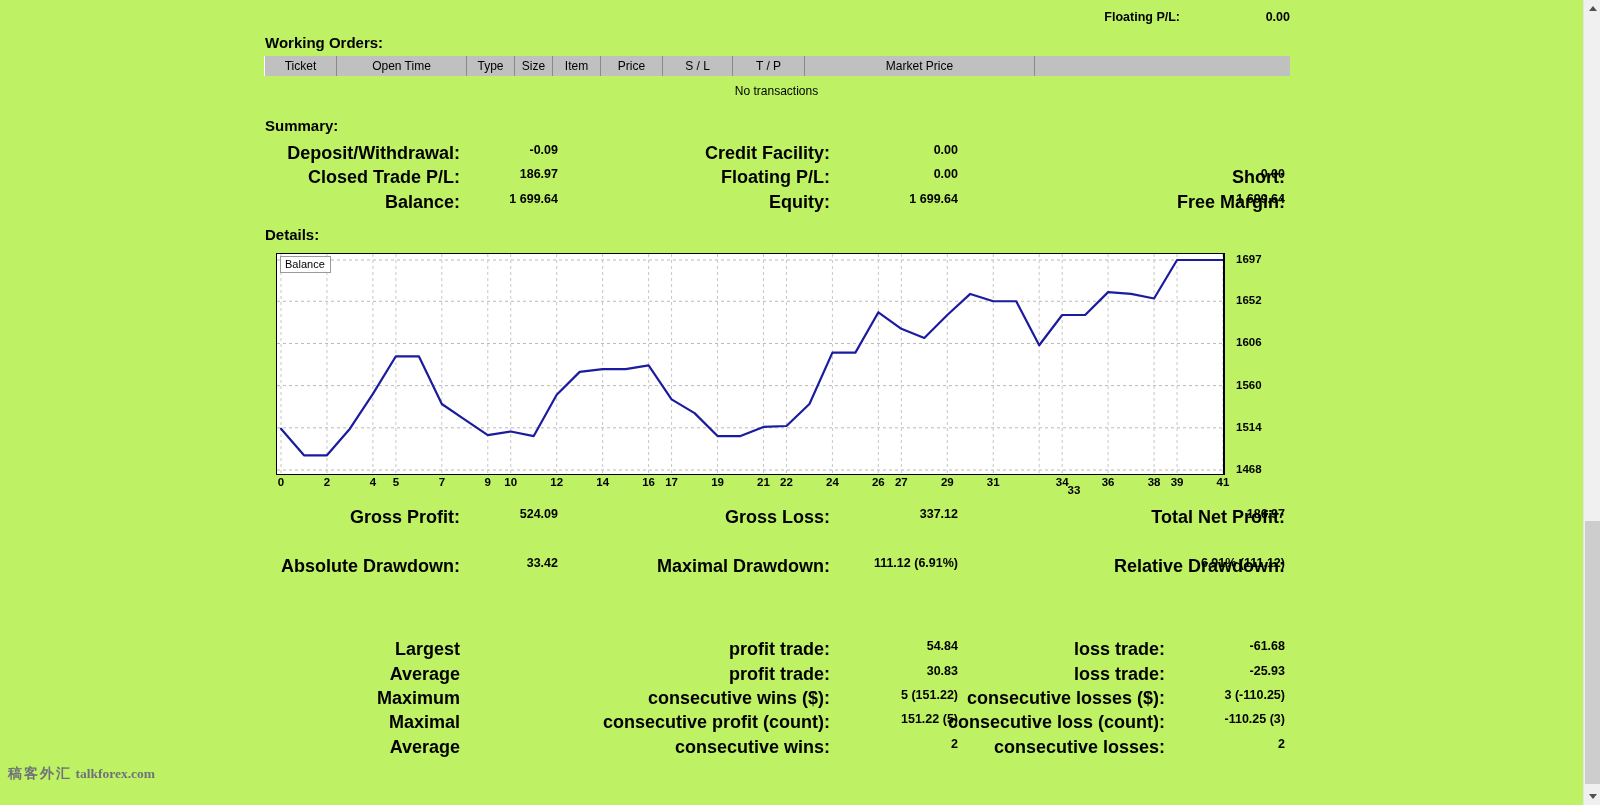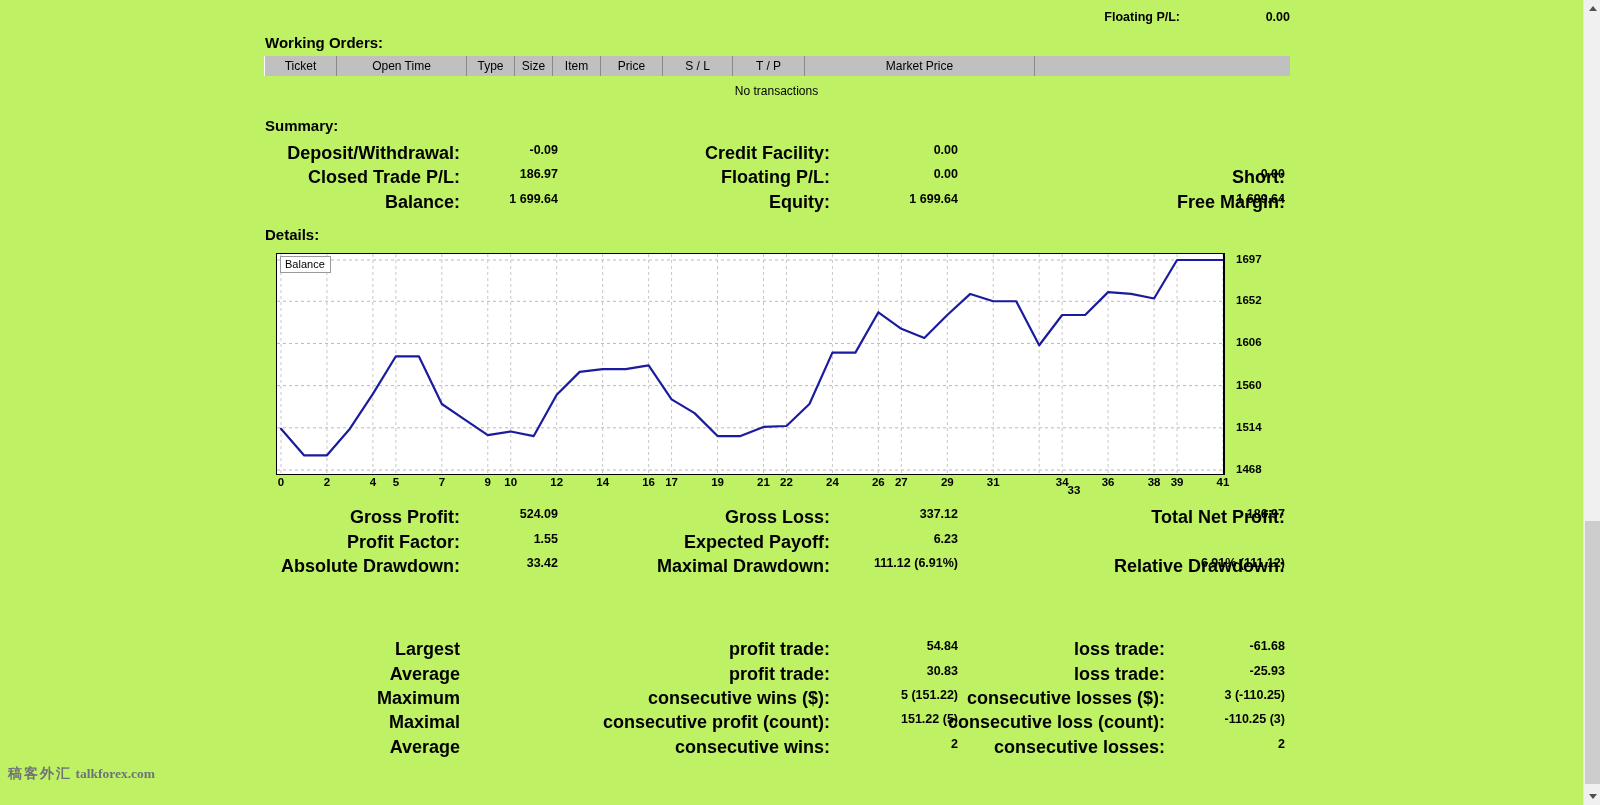--- a/index.html
+++ b/index.html
@@ -373,28 +373,20 @@
 
     <div class="statrow" style="top:507px;">
       <span class="cellL s1L">Gross Profit:</span>
       <span class="cellV s1V">524.09</span>
       <span class="cellL s2L">Gross Loss:</span>
       <span class="cellV s2V">337.12</span>
       <span class="cellL s3L">Total Net Profit:</span>
       <span class="cellV s3V">186.97</span>
     </div>
 
-    <div class="statrow" style="top:532px;">
-      <span class="cellL s1L">Profit Factor:</span>
-      <span class="cellV s1V">1.55</span>
-      <span class="cellL s2L">Expected Payoff:</span>
-      <span class="cellV s2V">6.23</span>
-      <span class="cellL s3L"></span>
-      <span class="cellV s3V"></span>
-    </div>
 
     <div class="statrow" style="top:556px;">
       <span class="cellL s1L">Absolute Drawdown:</span>
       <span class="cellV s1V">33.42</span>
       <span class="cellL s2L">Maximal Drawdown:</span>
       <span class="cellV s2V">111.12 (6.91%)</span>
       <span class="cellL s3L">Relative Drawdown:</span>
       <span class="cellV s3V">6.91% (111.12)</span>
     </div>
 

